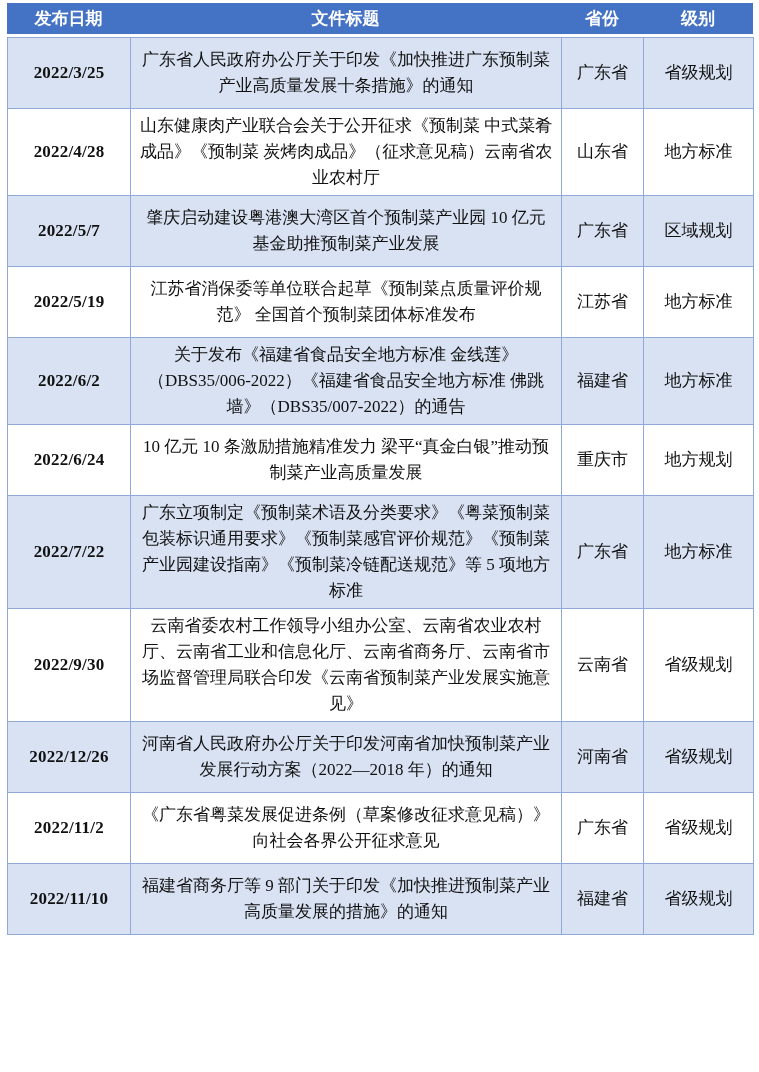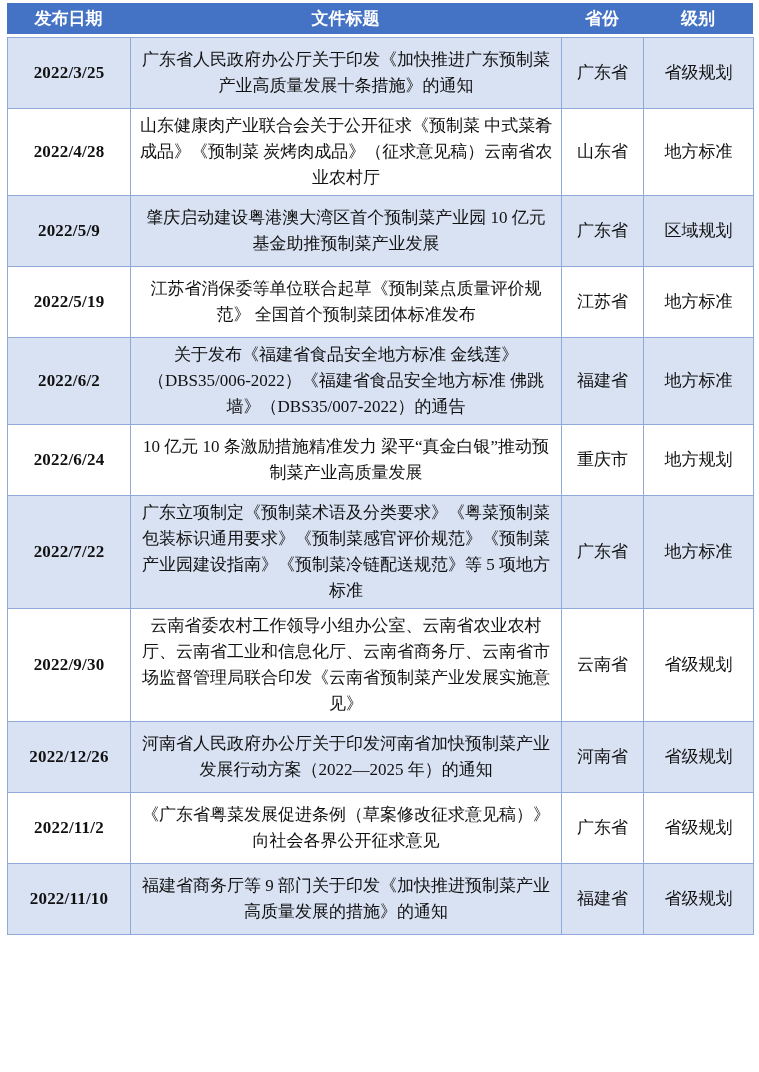--- a/index.html
+++ b/index.html
@@ -86,21 +86,21 @@
         <td class="c-prov">广东省</td>
         <td class="c-level">省级规划</td>
       </tr>
       <tr>
         <td class="c-date">2022/4/28</td>
         <td class="c-title">山东健康肉产业联合会关于公开征求《预制菜 中式菜肴成品》《预制菜 炭烤肉成品》（征求意见稿）云南省农业农村厅</td>
         <td class="c-prov">山东省</td>
         <td class="c-level">地方标准</td>
       </tr>
       <tr>
-        <td class="c-date">2022/5/9</td>
+        <td class="c-date">2022/5/7</td>
         <td class="c-title">肇庆启动建设粤港澳大湾区首个预制菜产业园 10 亿元基金助推预制菜产业发展</td>
         <td class="c-prov">广东省</td>
         <td class="c-level">区域规划</td>
       </tr>
       <tr>
         <td class="c-date">2022/5/19</td>
         <td class="c-title">江苏省消保委等单位联合起草《预制菜点质量评价规范》 全国首个预制菜团体标准发布</td>
         <td class="c-prov">江苏省</td>
         <td class="c-level">地方标准</td>
       </tr>
@@ -123,21 +123,21 @@
         <td class="c-level">地方标准</td>
       </tr>
       <tr>
         <td class="c-date">2022/9/30</td>
         <td class="c-title">云南省委农村工作领导小组办公室、云南省农业农村厅、云南省工业和信息化厅、云南省商务厅、云南省市场监督管理局联合印发《云南省预制菜产业发展实施意见》</td>
         <td class="c-prov">云南省</td>
         <td class="c-level">省级规划</td>
       </tr>
       <tr>
         <td class="c-date">2022/12/26</td>
-        <td class="c-title">河南省人民政府办公厅关于印发河南省加快预制菜产业发展行动方案（2022—2025 年）的通知</td>
+        <td class="c-title">河南省人民政府办公厅关于印发河南省加快预制菜产业发展行动方案（2022—2018 年）的通知</td>
         <td class="c-prov">河南省</td>
         <td class="c-level">省级规划</td>
       </tr>
       <tr>
         <td class="c-date">2022/11/2</td>
         <td class="c-title">《广东省粤菜发展促进条例（草案修改征求意见稿）》向社会各界公开征求意见</td>
         <td class="c-prov">广东省</td>
         <td class="c-level">省级规划</td>
       </tr>
       <tr>

